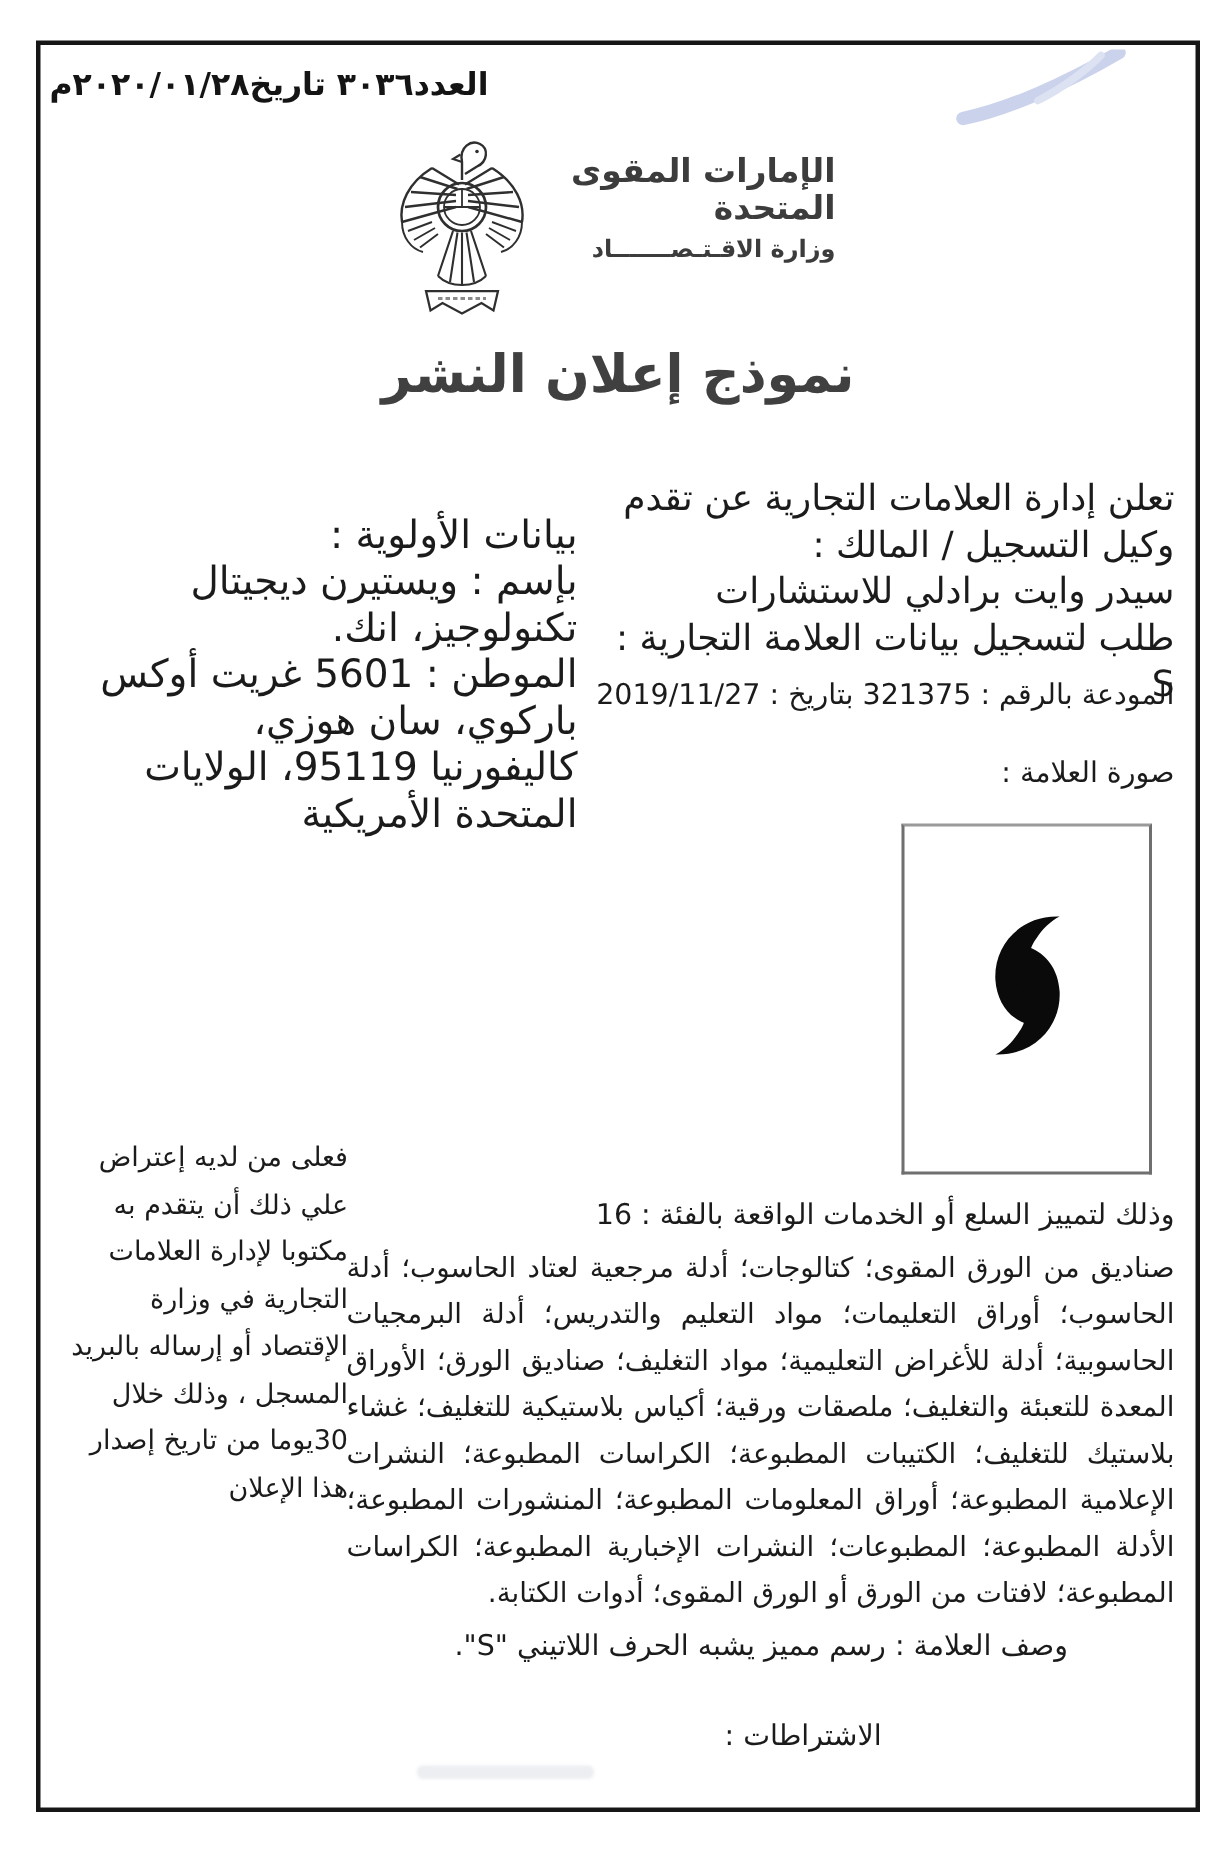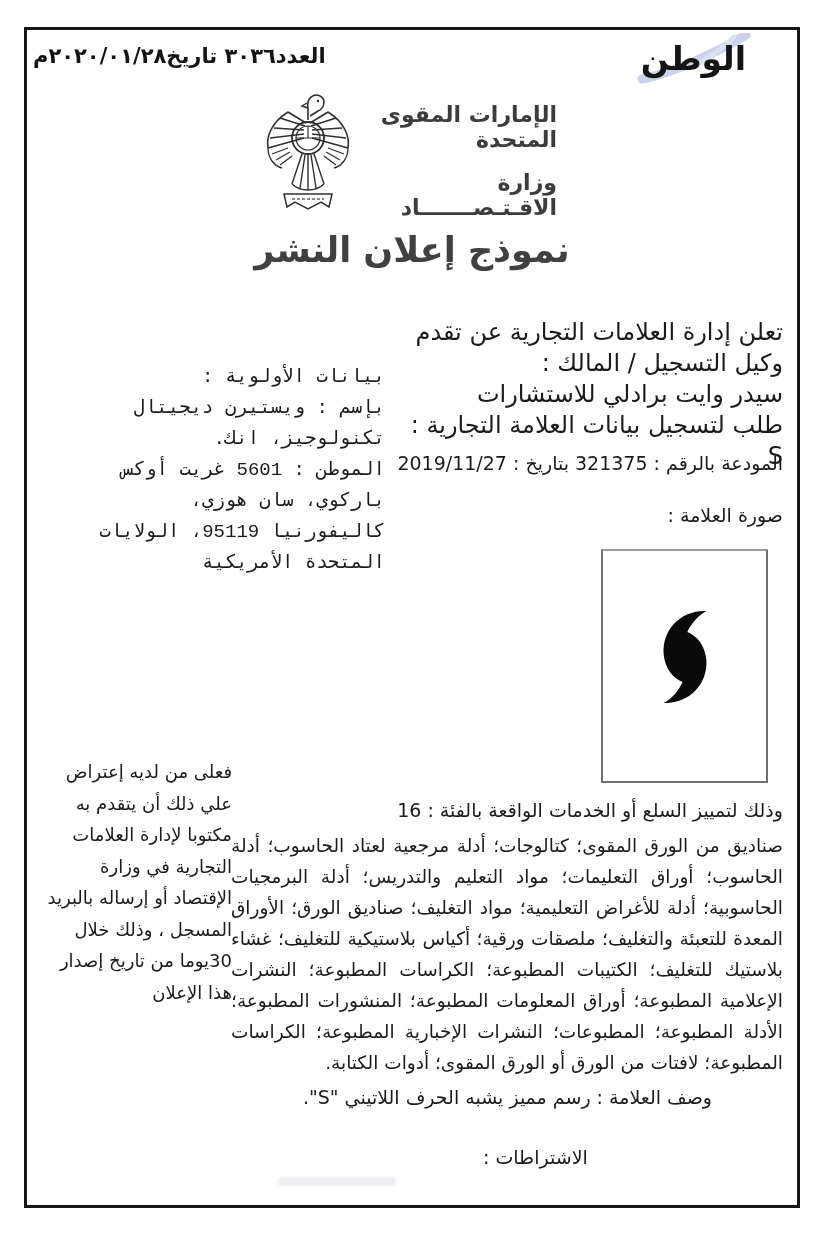--- a/index.html
+++ b/index.html
@@ -34,36 +34,36 @@
   }
 
   .emblem { left: 262px; top: 90px; width: 92px; height: 128px; }
 
   .masthead {
     left: 352px; top: 102px; width: 205px;
     direction: rtl; text-align: right;
     color: #3c3c3c; font-weight: bold;
   }
   .masthead .country { font-size: 22px; letter-spacing: 0.5px; }
-  .masthead .ministry { font-size: 22px; margin-top: 18px; }
+  .masthead .ministry { font-size: 16px; margin-top: 4px; }
 
   .form-title {
     left: 24px; top: 230px; width: 776px;
     text-align: center; font-size: 35px; font-weight: bold; color: #404040;
     direction: rtl;
   }
 
   .announce {
     right: 31px; top: 317px; width: 392px;
     font-size: 24px; line-height: 31px; direction: rtl; text-align: right;
   }
 
   .priority {
-    right: 429px; top: 362px; width: 335px;
-    font-size: 19px; line-height: 31px; direction: rtl; text-align: right; font-family: Liberation Mono, monospace;
+    right: 429px; top: 342px; width: 335px;
+    font-size: 26px; line-height: 31px; direction: rtl; text-align: right;
   }
 
   .filing { right: 31px; top: 452px; width: 400px; font-size: 19px; direction: rtl; text-align: right; }
   .mark-label { right: 31px; top: 504px; width: 200px; font-size: 19px; direction: rtl; text-align: right; }
 
   .mark-box {
     left: 601px; top: 549px; width: 167px; height: 234px;
     border: 2px solid #6f6f6f; border-top-color: #9a9a9a;
     background: #fff;
   }
@@ -97,21 +97,20 @@
 
 <div class="abs issue-line">العدد٣٠٣٦ تاريخ٢٠٢٠/٠١/٢٨م</div>
 
 <div class="abs paper-logo">
   <span class="swoosh">
     <svg width="118" height="52" viewBox="0 0 118 52">
       <path d="M8 46 C38 40 78 22 112 2" stroke="#cbd3ec" stroke-width="9" fill="none" stroke-linecap="round"></path>
       <path d="M58 34 C74 26 90 14 100 4" stroke="#dde2f2" stroke-width="5" fill="none" stroke-linecap="round"></path>
     </svg>
   </span>
-  <span class="logo-text">الوطن</span>
 </div>
 
 <div class="abs emblem">
   <svg width="92" height="128" viewBox="0 0 92 128" fill="none" stroke="#2f2f2f" stroke-width="1.6">
 
     <path d="M46 30 L46 18 C44 8 52 3 58 6 C64 9 63 18 56 21 L48 26"></path>
     <path d="M46 18 L40 16 L45 13" stroke-width="1.4"></path>
     <circle cx="56" cy="11" r="1.2" fill="#2f2f2f" stroke="none"></circle>
 
     <path d="M42 48 L6 58 M42 44 L8 48 M42 40 L12 38 M43 36 L18 28 M44 33 L26 22"></path>

